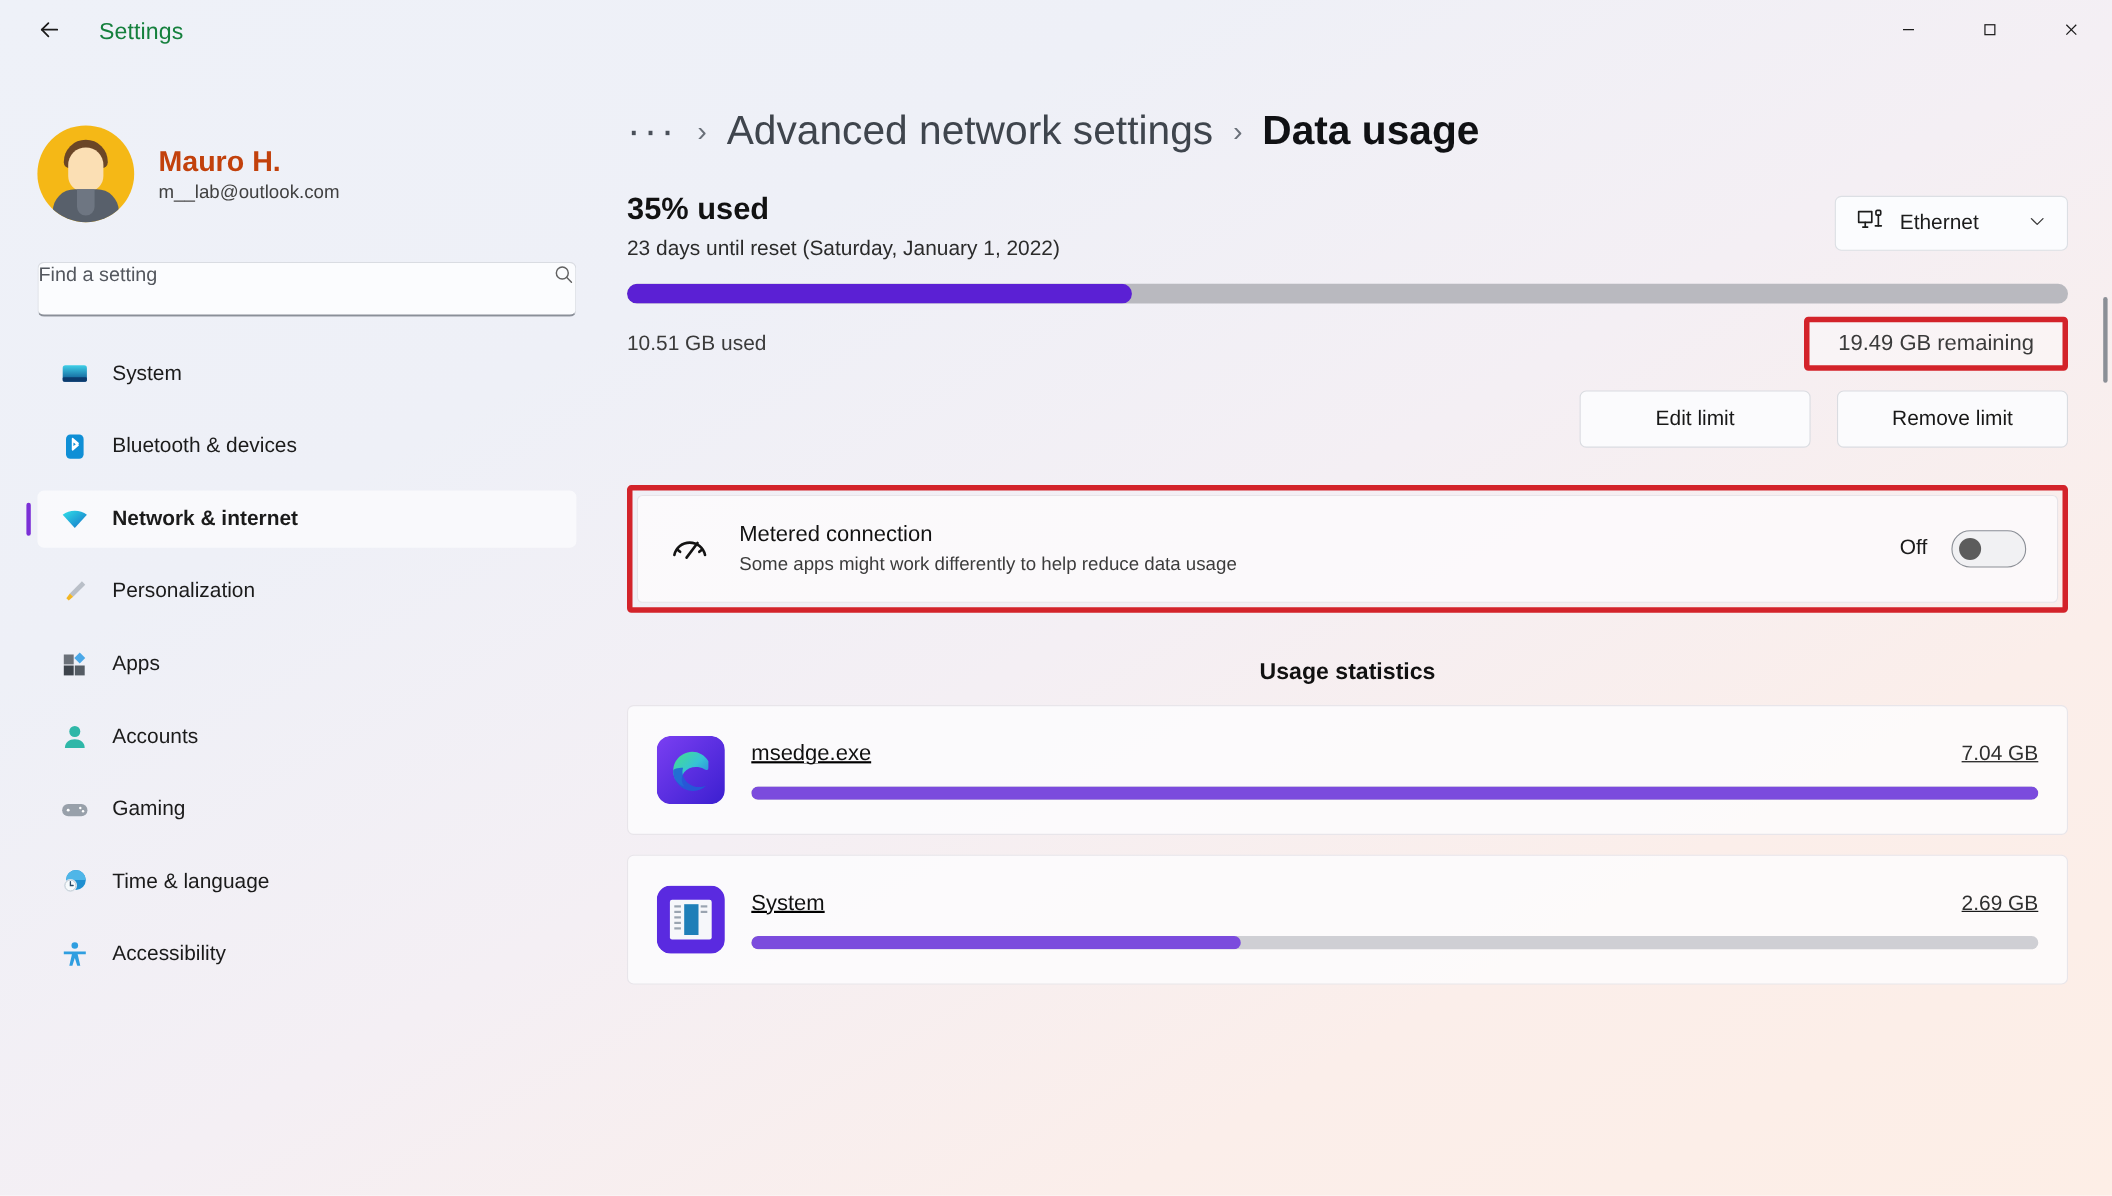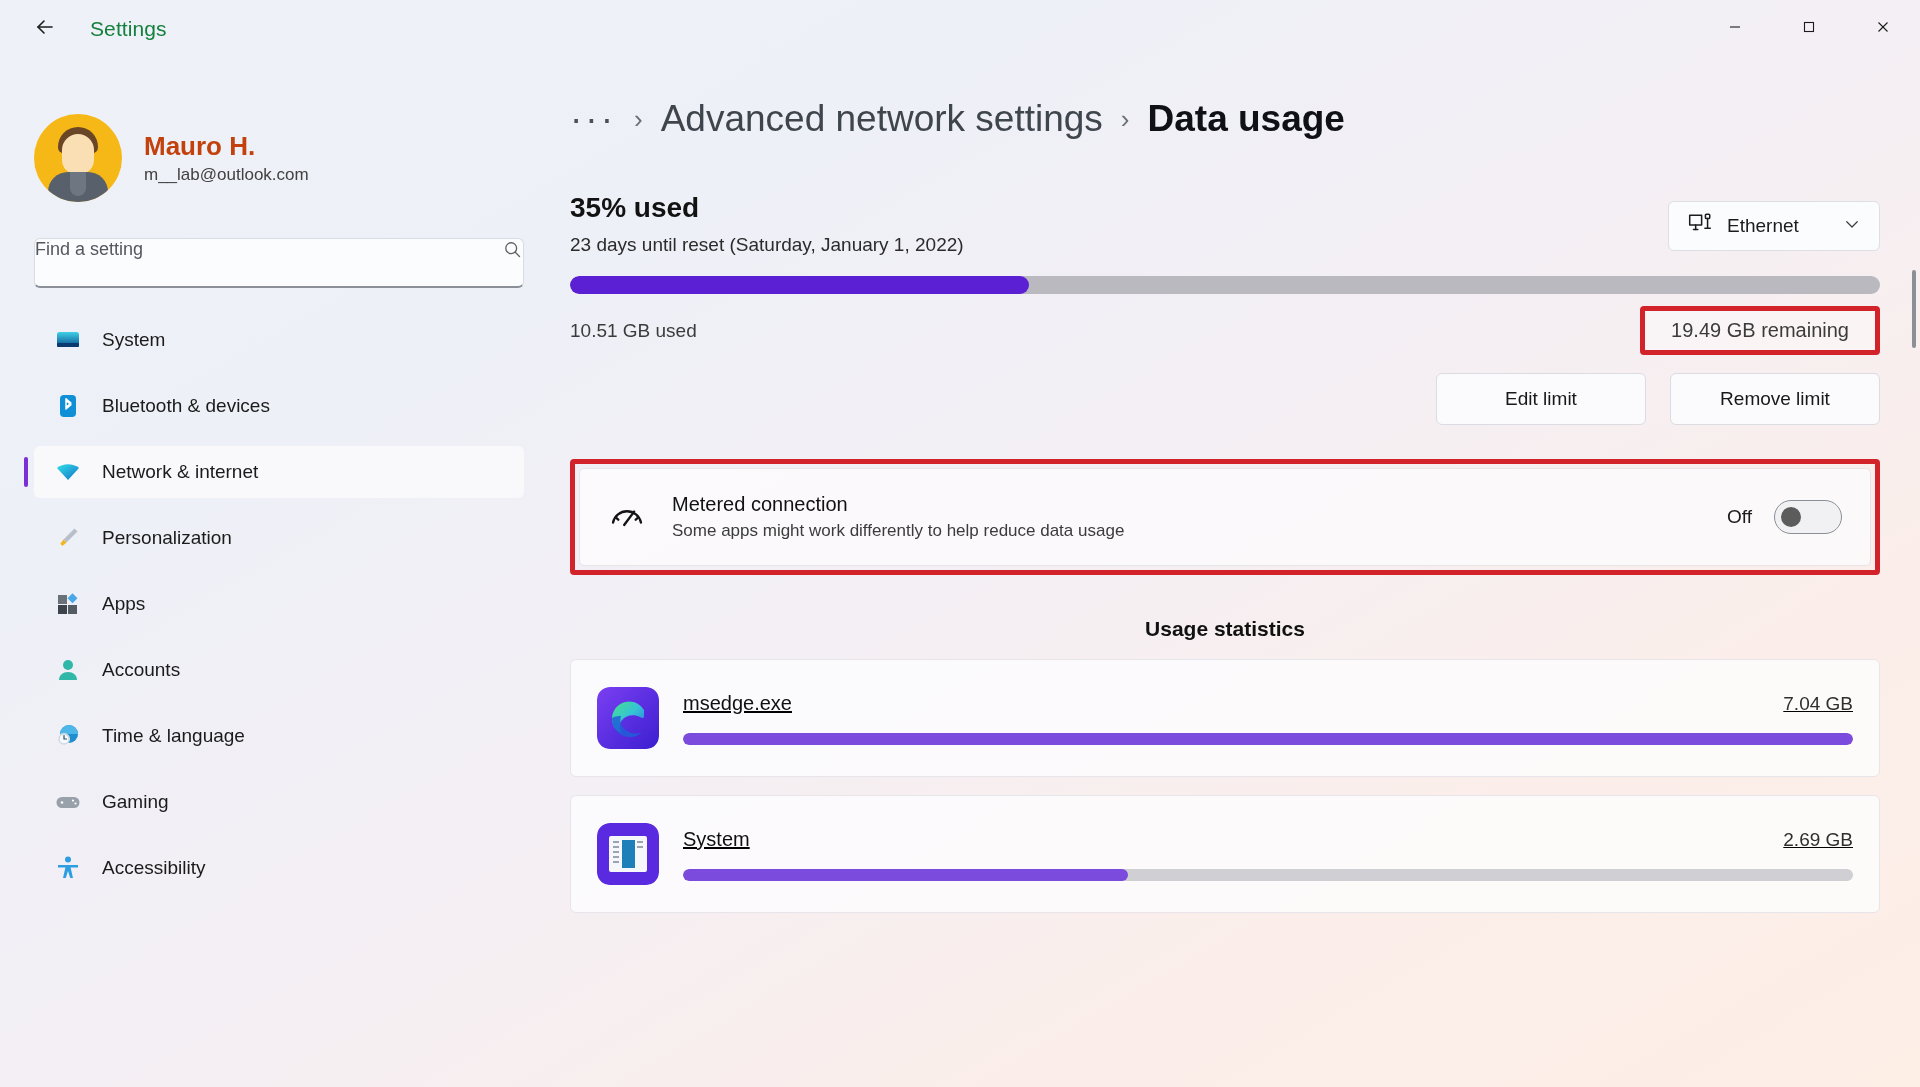--- a/index.html
+++ b/index.html
@@ -156,21 +156,21 @@
   }
   .nav-item .ico {
     width: 28px; height: 28px;
     flex: 0 0 28px;
     display: flex; align-items: center; justify-content: center;
   }
   .nav-item .lbl {
     font-size: 19px;
     color: #1b1b1b;
   }
-  .nav-item.selected .lbl { font-weight: 400; }
+  .nav-item.selected .lbl { font-weight: 700; }
 
   
   .main {
     flex: 1;
     padding-left: 10px;
     padding-right: 40px;
     position: relative;
     overflow: hidden;
   }
   .breadcrumb {
@@ -186,23 +186,23 @@
     letter-spacing: 3px;
     color: #4a5059;
     cursor: pointer;
   }
   .crumb-sep { font-size: 26px; color: #6a7079; }
   .crumb-link { color: #3f454d; cursor: pointer; }
   .crumb-current { color: #101114; font-weight: 600; }
 
   .usage-head {
     display: flex;
-    align-items: center;
+    align-items: flex-start;
     justify-content: space-between;
-    margin-top: 52px;
+    margin-top: 34px;
   }
   .pct { font-size: 28px; font-weight: 600; color: #121212; }
   .reset-note { font-size: 19px; color: #2b2b2b; margin-top: 10px; }
 
   .eth-select {
     background: #fbfcfe;
     border: 1px solid #dcdfe4;
     border-radius: 6px;
     height: 50px;
     min-width: 212px;
@@ -490,40 +490,40 @@
             <circle cx="14" cy="9" r="5" fill="#2fb7a8"></circle>
             <path d="M5 24c0-5 4-8 9-8s9 3 9 8z" fill="#2fb7a8"></path>
           </svg>
         </span>
         <span class="lbl">Accounts</span>
       </div>
 
       <div class="nav-item">
         <span class="ico">
           <svg viewBox="0 0 28 28">
+            <rect x="2.5" y="9" width="23" height="11" rx="5.5" fill="#98a0aa"></rect>
+            <circle cx="8" cy="14.5" r="1.3" fill="#fff"></circle>
+            <circle cx="19" cy="12.6" r="1.1" fill="#fff"></circle>
+            <circle cx="21.5" cy="15.5" r="1.1" fill="#fff"></circle>
+          </svg>
+        </span>
+        <span class="lbl">Gaming</span>
+      </div>
+
+      <div class="nav-item">
+        <span class="ico">
+          <svg viewBox="0 0 28 28">
             <circle cx="15" cy="12" r="9" fill="#1f8fd0"></circle>
             <path d="M6 12a9 9 0 0118 0" fill="#4fb6e8"></path>
             <circle cx="10" cy="17" r="6" fill="#e9eef4"></circle>
             <circle cx="10" cy="17" r="5" fill="#f7fafc" stroke="#b8c2cc" stroke-width=".8"></circle>
             <path d="M10 13.5V17h2.5" stroke="#2a4a66" stroke-width="1.2" fill="none" stroke-linecap="round"></path>
           </svg>
         </span>
         <span class="lbl">Time &amp; language</span>
-      </div>
-
-      <div class="nav-item">
-        <span class="ico">
-          <svg viewBox="0 0 28 28">
-            <rect x="2.5" y="9" width="23" height="11" rx="5.5" fill="#98a0aa"></rect>
-            <circle cx="8" cy="14.5" r="1.3" fill="#fff"></circle>
-            <circle cx="19" cy="12.6" r="1.1" fill="#fff"></circle>
-            <circle cx="21.5" cy="15.5" r="1.1" fill="#fff"></circle>
-          </svg>
-        </span>
-        <span class="lbl">Gaming</span>
       </div>
 
       <div class="nav-item">
         <span class="ico">
           <svg viewBox="0 0 28 28">
             <circle cx="14" cy="5.5" r="3" fill="#2f9ee0"></circle>
             <path d="M4 11h20v2.6H16.6L19 24h-2.8l-2.2-7-2.2 7H9l2.4-10.4H4z" fill="#2f9ee0"></path>
           </svg>
         </span>
         <span class="lbl">Accessibility</span>

